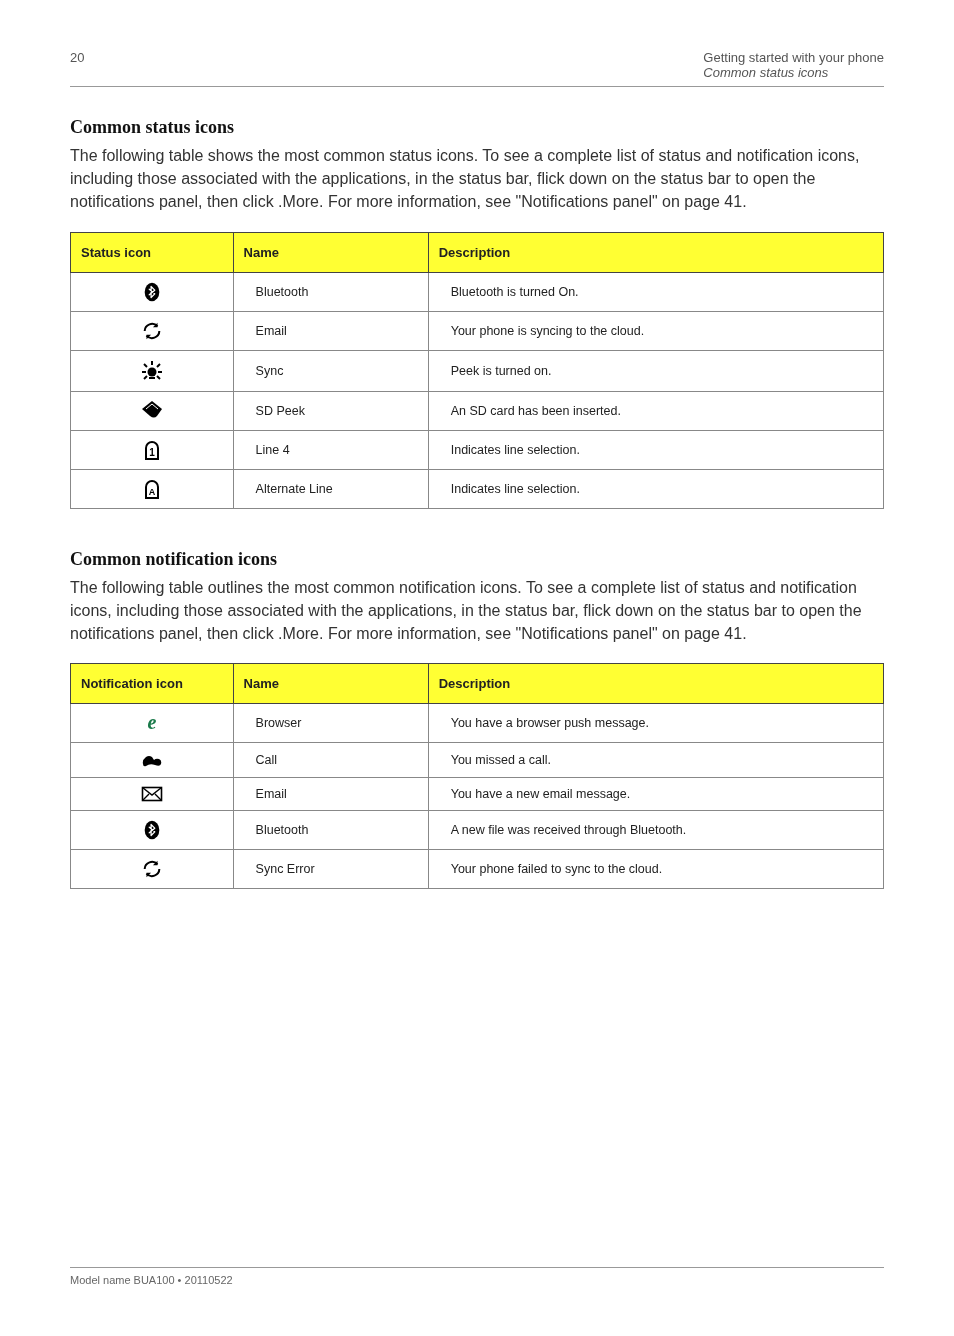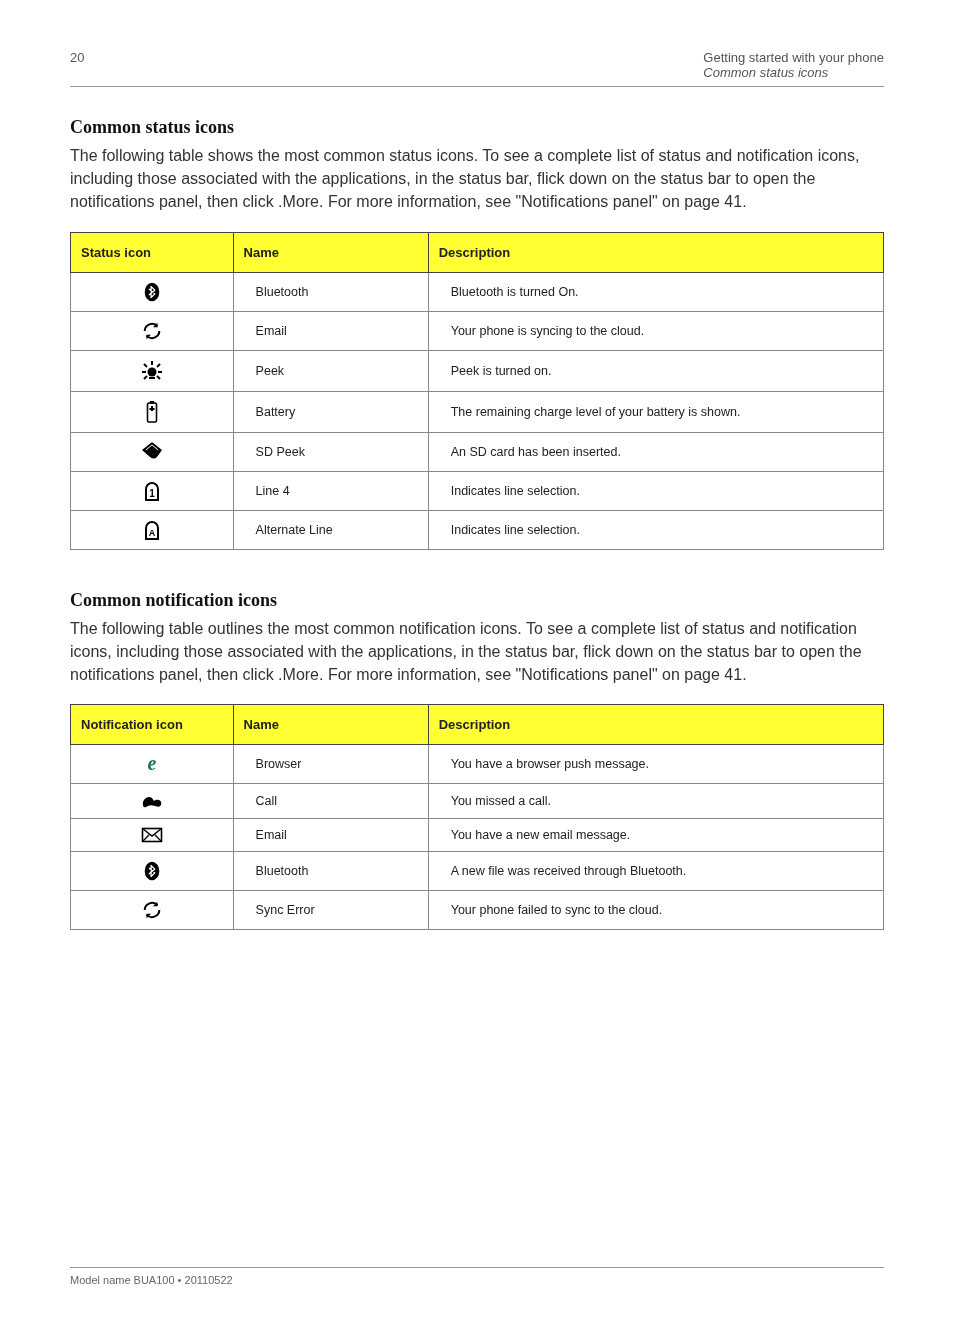--- a/index.html
+++ b/index.html
@@ -147,36 +147,22 @@
                   <line x1="3" y1="13" x2="7" y2="13"></line>
                   <line x1="19" y1="13" x2="23" y2="13"></line>
                   <line x1="5" y1="5" x2="8" y2="8"></line>
                   <line x1="21" y1="5" x2="18" y2="8"></line>
                   <line x1="5" y1="20" x2="8" y2="17"></line>
                   <line x1="21" y1="20" x2="18" y2="17"></line>
                 </g>
               </svg>
           </span>
         </td>
-        <td class="col-name">Peek</td>
+        <td class="col-name">Sync</td>
         <td class="col-desc">Peek is turned on.</td>
-      </tr>
-      <tr>
-        <td class="col-icon icon-cell">
-          <span>
-            <svg width="14" height="24" viewBox="0 0 14 24">
-                <rect x="5" y="1" width="4" height="2.5" fill="#000"></rect>
-                <rect x="2.5" y="3" width="9" height="19" rx="1.5" fill="none" stroke="#000" stroke-width="1.6"></rect>
-                <rect x="6" y="6" width="2" height="5" fill="#000"></rect>
-                <rect x="4.5" y="8" width="5" height="2" fill="#000"></rect>
-              </svg>
-          </span>
-        </td>
-        <td class="col-name">Battery</td>
-        <td class="col-desc">The remaining charge level of your battery is shown.</td>
       </tr>
       <tr>
         <td class="col-icon icon-cell">
           <span>
             <svg width="24" height="22" viewBox="0 0 24 22">
                 <path d="M12 1 L22 9 L17 16 Q14 19 10 16 L2 9 Z" fill="#000"></path>
                 <path d="M6 9 L12 4 L18 9" stroke="#fff" stroke-width="1" fill="none"></path>
               </svg>
           </span>
         </td>

